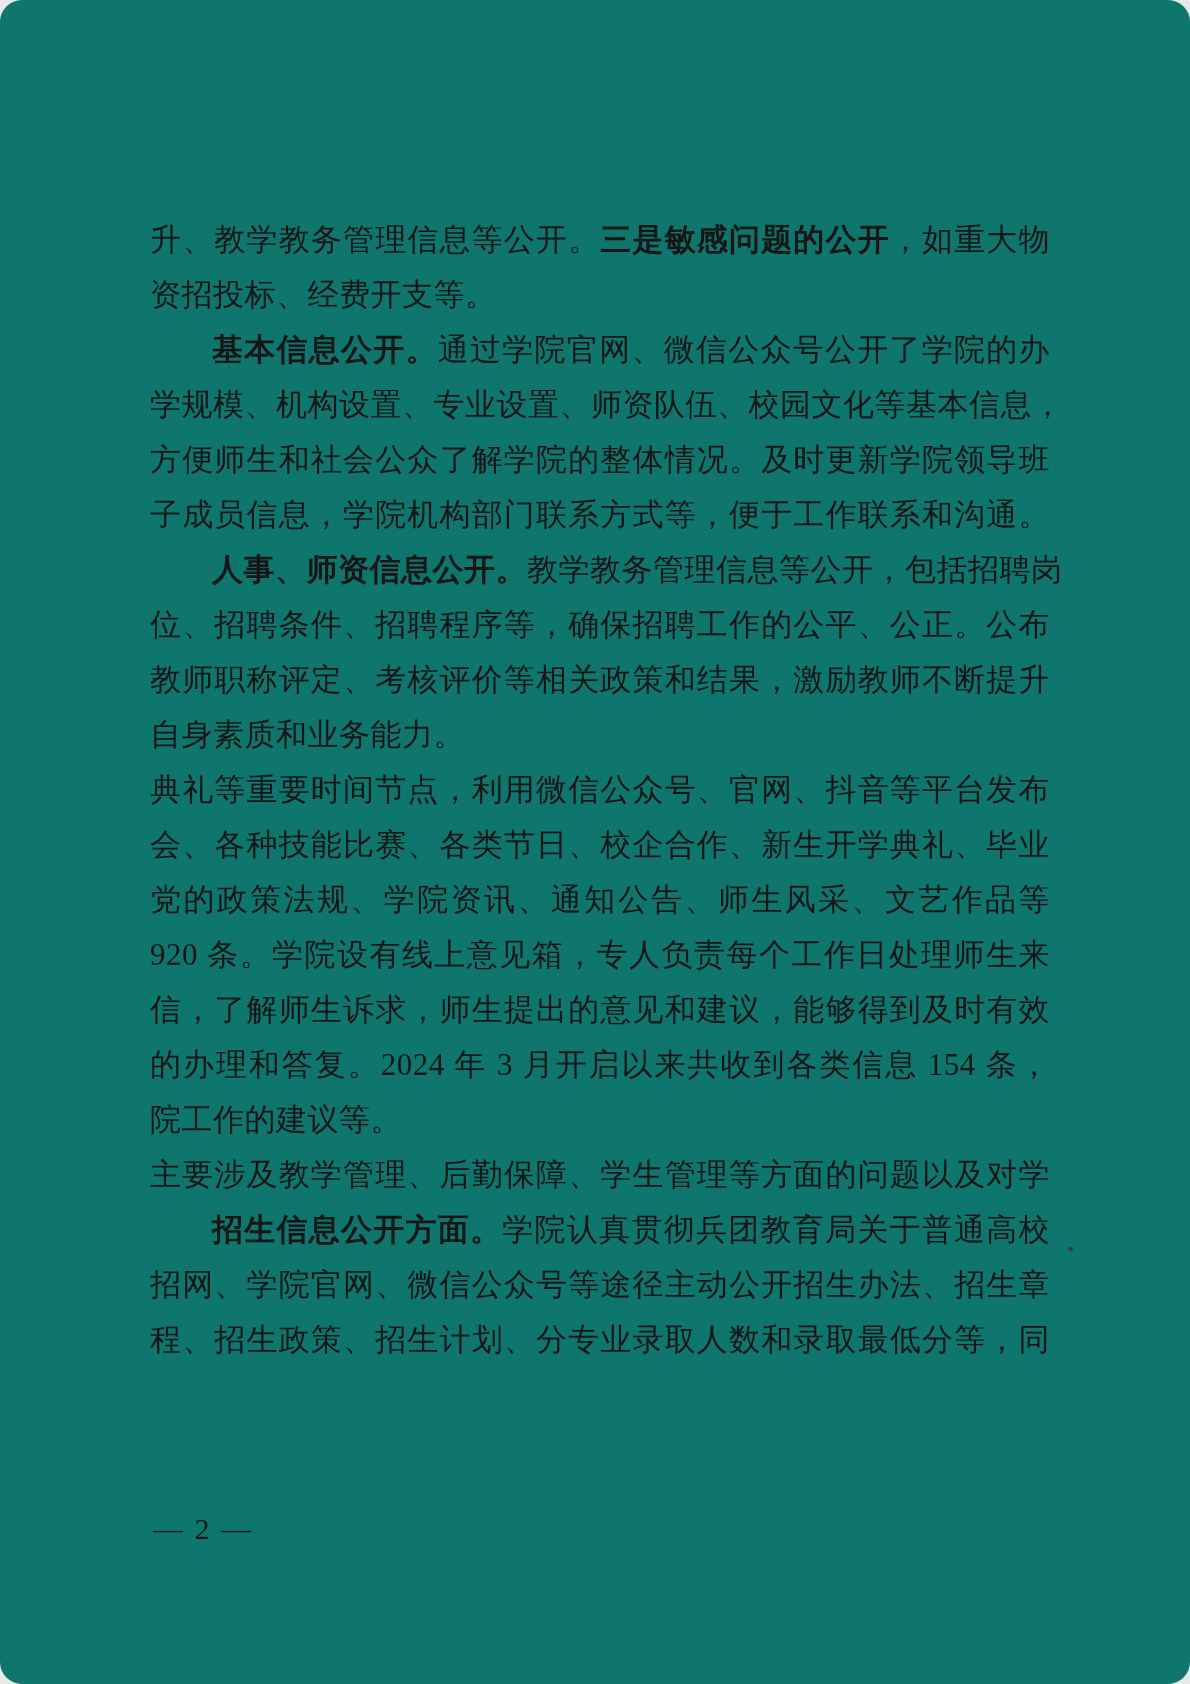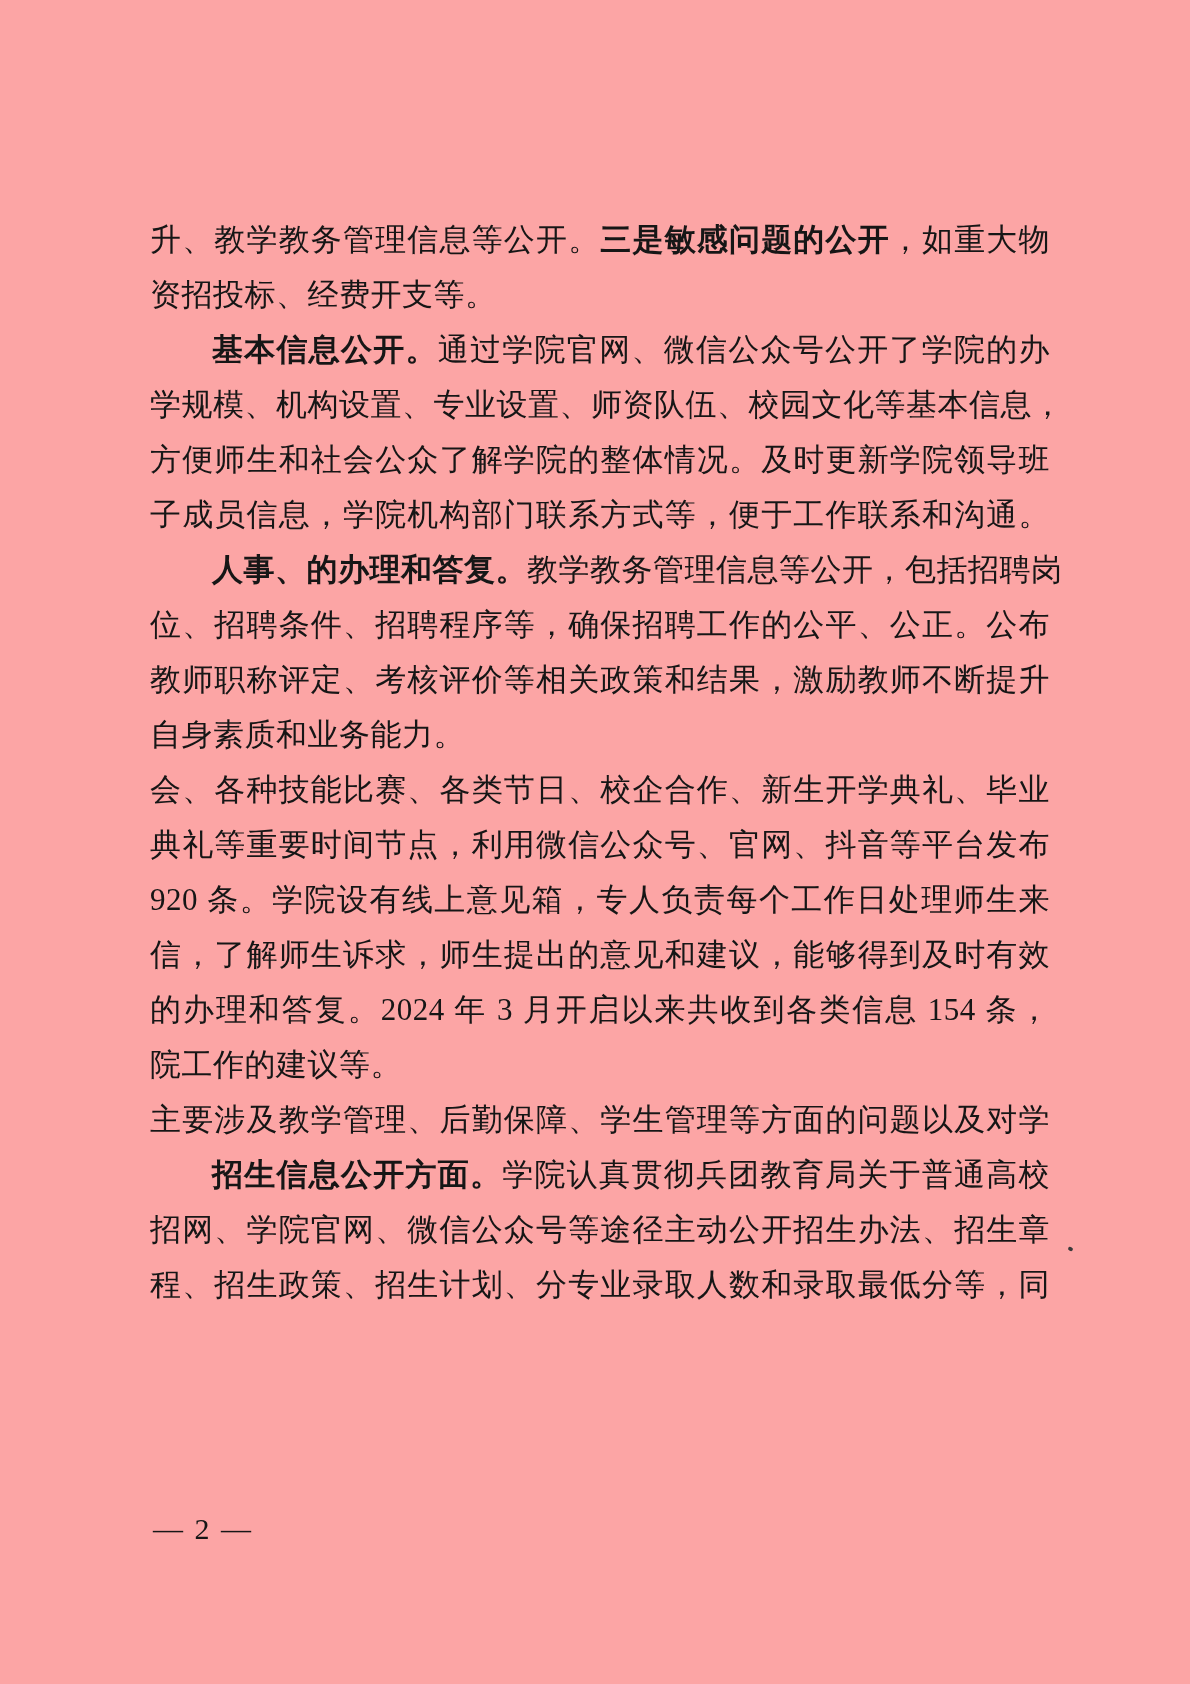--- a/index.html
+++ b/index.html
@@ -5,24 +5,25 @@
   html, body {
     margin: 0;
     padding: 0;
     background: #e8e8e8;
   }
   .page {
     position: relative;
     width: 1190px;
     height: 1684px;
     margin: 0 auto;
-    background: #fca5a5;
+    background: #0f766e;
     overflow: hidden;
     font-family: "Liberation Serif", "DejaVu Serif", serif;
     color: #161616;
+    border-radius: 22px;
   }
   .text-block {
     position: absolute;
     left: 150px;
     top: 212px;
     width: 900px;
   }
   .line {
     height: 55px;
     line-height: 55px;
@@ -73,33 +74,34 @@
     <div class="line end"><span>资招投标、经费开支等。</span></div>
 
     <div class="line indent"><b>基本信息公开。</b><span>通过学院官网、微信公众号公开了学院的办</span></div>
 
     <div class="line"><span>学规模、机构设置、专业设置、师资队伍、校园文化等基本信息，</span></div>
 
     <div class="line"><span>方便师生和社会公众了解学院的整体情况。及时更新学院领导班</span></div>
 
     <div class="line"><span>子成员信息，学院机构部门联系方式等，便于工作联系和沟通。</span></div>
 
-    <div class="line indent"><b>人事、的办理和答复。</b><span>教学教务管理信息等公开，包括招聘岗</span></div>
+    <div class="line indent"><b>人事、师资信息公开。</b><span>教学教务管理信息等公开，包括招聘岗</span></div>
 
     <div class="line"><span>位、招聘条件、招聘程序等，确保招聘工作的公平、公正。公布</span></div>
 
     <div class="line"><span>教师职称评定、考核评价等相关政策和结果，激励教师不断提升</span></div>
 
     <div class="line end"><span>自身素质和业务能力。</span></div>
 
 
+    <div class="line"><span>典礼等重要时间节点，利用微信公众号、官网、抖音等平台发布</span></div>
+
     <div class="line"><span>会、各种技能比赛、各类节日、校企合作、新生开学典礼、毕业</span></div>
 
-    <div class="line"><span>典礼等重要时间节点，利用微信公众号、官网、抖音等平台发布</span></div>
-
+    <div class="line"><span>党的政策法规、学院资讯、通知公告、师生风采、文艺作品等</span></div>
 
     <div class="line"><span>920 条。学院设有线上意见箱，专人负责每个工作日处理师生来</span></div>
 
     <div class="line"><span>信，了解师生诉求，师生提出的意见和建议，能够得到及时有效</span></div>
 
     <div class="line"><span>的办理和答复。2024 年 3 月开启以来共收到各类信息 154 条，</span></div>
 
     <div class="line end"><span>院工作的建议等。</span></div>
 
     <div class="line"><span>主要涉及教学管理、后勤保障、学生管理等方面的问题以及对学</span></div>

